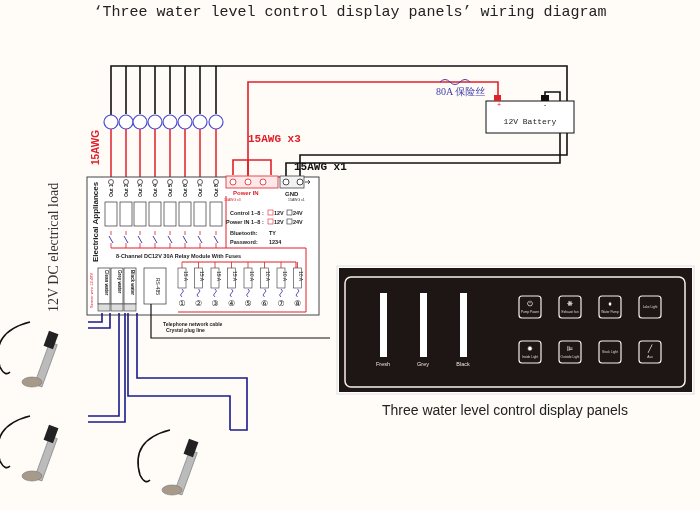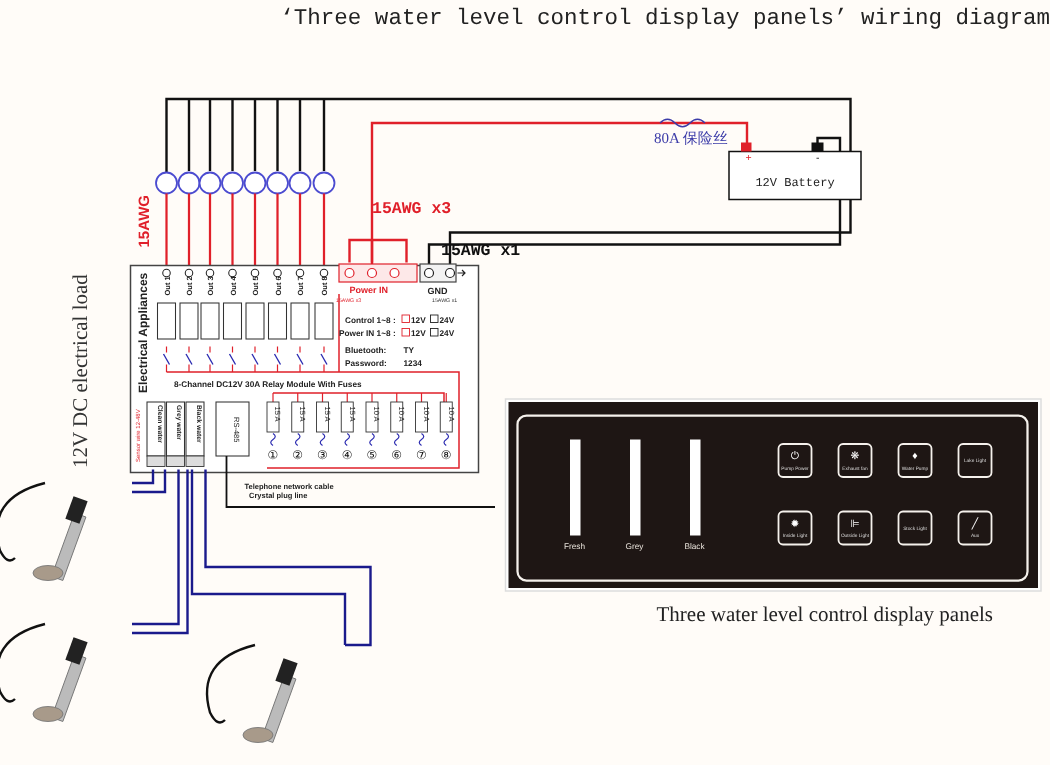--- a/index.html
+++ b/index.html
@@ -1,22 +1,22 @@
 <!DOCTYPE html>
 <html><head>
 <meta charset="utf-8">
 <style>
   html,body{margin:0;padding:0;background:#fffcf8;}
   body{width:700px;height:510px;position:relative;overflow:hidden;font-family:"Liberation Sans",sans-serif;}
-  .title{position:absolute;left:0;top:4px;width:700px;text-align:right;font-family:"Liberation Mono","DejaVu Sans Mono",monospace;font-size:15px;color:#222;}
+  .title{position:absolute;left:0;top:4px;width:700px;text-align:center;font-family:"Liberation Mono","DejaVu Sans Mono",monospace;font-size:15px;color:#222;}
   svg{position:absolute;left:0;top:0;}
   .mono{font-family:"Liberation Mono","DejaVu Sans Mono",monospace;}
   .serif{font-family:"Liberation Serif","DejaVu Serif",serif;}
   .sans{font-family:"Liberation Sans","DejaVu Sans",sans-serif;}
-  .caption{position:absolute;left:382px;top:402px;width:280px;font-family:Liberation Serif, serif;font-size:14px;line-height:17px;color:#222;text-align:right;}
+  .caption{position:absolute;left:382px;top:402px;width:280px;font-family:Liberation Sans, sans-serif;font-size:14px;line-height:17px;color:#222;}
 </style>
 </head>
 <body>
 
 <div class="title">‘Three water level control display panels’ wiring diagram</div>
 
 <svg width="700" height="510" viewBox="0 0 700 510">
 
   <g stroke="#111" stroke-width="1.6" fill="none">
     <polyline points="111,122 111,66 567,66 567,155 300,155 300,182"></polyline>

